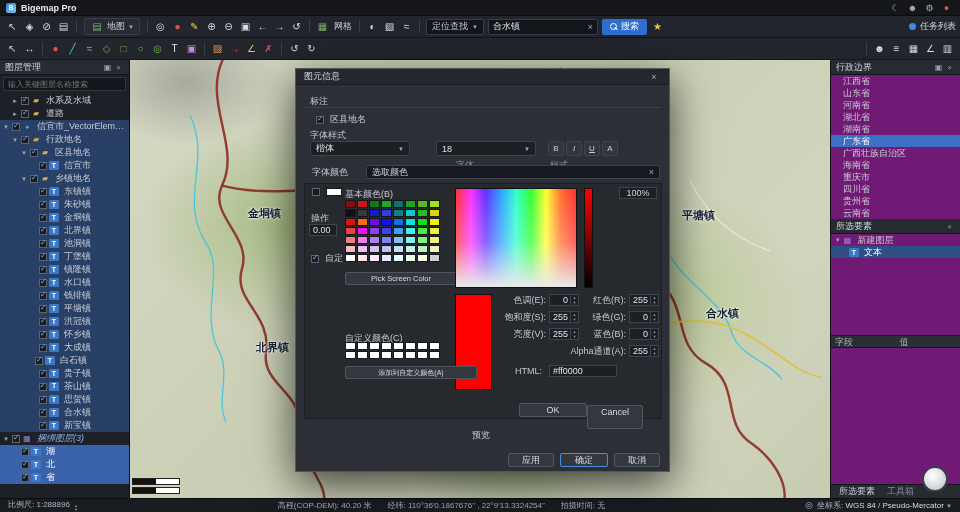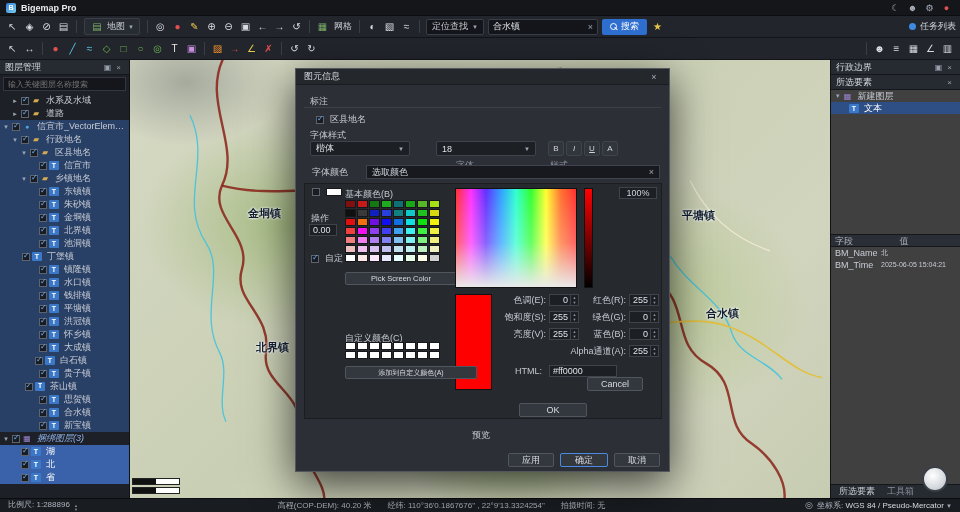--- a/index.html
+++ b/index.html
@@ -35,21 +35,21 @@
 .btn-search{display:flex;align-items:center;height:16px;background:#2e6fd0;color:#fff;
   border-radius:2px;padding:0 8px;margin:0 2px;white-space:nowrap}
 .mag{width:8px;height:8px;position:relative;margin-right:3px;flex:none}
 .mag::before{content:"";position:absolute;width:5px;height:5px;border:1px solid #fff;border-radius:50%;left:0;top:0}
 .mag::after{content:"";position:absolute;width:4px;height:1px;background:#fff;left:4px;top:5px;transform:rotate(45deg)}
 .task{display:flex;align-items:center;gap:4px;white-space:nowrap;color:#cfd5dd}
 .bdot{width:7px;height:7px;border-radius:50%;background:#3f8ae0;flex:none}
 
 .lpanel{position:absolute;left:0;top:60px;bottom:14px;width:130px;background:#1d2026;
   border-right:1px solid #101216;display:flex;flex-direction:column}
-.rpanel{position:absolute;right:0;top:60px;bottom:14px;width:130px;background:#404040;
+.rpanel{position:absolute;right:0;top:60px;bottom:14px;width:130px;background:#701a75;
   border-left:1px solid #101216;display:flex;flex-direction:column}
 .phead{height:15px;background:#262a31;border-bottom:1px solid #14161a;display:flex;
   align-items:center;padding:0 5px;color:#d2d7de;flex:none}
 .phead .sp{flex:1}
 .pico{width:11px;text-align:center;color:#98a0ac;font-size:8px}
 .searchbox{margin:2px 3px;height:14px;background:#14161b;border:1px solid #33373f;flex:none;display:flex}
 .searchbox input{flex:1;background:transparent;border:0;outline:0;color:#8a9099;font-size:8px;
   padding:0 4px;font-family:inherit}
 .tree{flex:1;overflow:hidden;padding-top:1px}
 .trow{display:flex;align-items:center;height:13px;white-space:nowrap}
@@ -323,21 +323,21 @@
           <span class="cb on"></span>
           <span class="ticon i-text">T</span>
           <span class="tlabel">北界镇</span>
         </div>
         <div class="trow hl" style="padding-left: 29px;">
           <span class="arr"></span>
           <span class="cb on"></span>
           <span class="ticon i-text">T</span>
           <span class="tlabel">池洞镇</span>
         </div>
-        <div class="trow hl" style="padding-left: 12px;">
+        <div class="trow hl" style="padding-left: 29px;">
           <span class="arr"></span>
           <span class="cb on"></span>
           <span class="ticon i-text">T</span>
           <span class="tlabel">丁堡镇</span>
         </div>
         <div class="trow hl" style="padding-left: 29px;">
           <span class="arr"></span>
           <span class="cb on"></span>
           <span class="ticon i-text">T</span>
           <span class="tlabel">镇隆镇</span>
@@ -383,21 +383,21 @@
           <span class="cb on"></span>
           <span class="ticon i-text">T</span>
           <span class="tlabel">白石镇</span>
         </div>
         <div class="trow hl" style="padding-left: 29px;">
           <span class="arr"></span>
           <span class="cb on"></span>
           <span class="ticon i-text">T</span>
           <span class="tlabel">贵子镇</span>
         </div>
-        <div class="trow hl" style="padding-left: 15px; font-family: Liberation Mono, monospace;">
+        <div class="trow hl" style="padding-left: 29px; font-family: Liberation Mono, monospace;">
           <span class="arr"></span>
           <span class="cb on"></span>
           <span class="ticon i-text">T</span>
           <span class="tlabel">茶山镇</span>
         </div>
         <div class="trow hl" style="padding-left: 29px;">
           <span class="arr"></span>
           <span class="cb on"></span>
           <span class="ticon i-text">T</span>
           <span class="tlabel">思贺镇</span>
@@ -462,49 +462,53 @@
       <span class="maplabel" style="left: 576px; top: 246px;">合水镇</span>
     </div>
 
   <div class="rpanel">
     <div class="phead">
       <span>行政边界</span>
       <span class="sp"></span>
       <span class="pico">▣</span>
       <span class="pico">×</span>
     </div>
+    <div>
+        <div class="prow">江西省</div>
+        <div class="prow">山东省</div>
+        <div class="prow">河南省</div>
+        <div class="prow">湖北省</div>
+        <div class="prow">湖南省</div>
+        <div class="prow sel">广东省</div>
+        <div class="prow">广西壮族自治区</div>
+        <div class="prow">海南省</div>
+        <div class="prow">重庆市</div>
+        <div class="prow">四川省</div>
+        <div class="prow">贵州省</div>
+        <div class="prow">云南省</div>
+      </div>
     <div class="phead">
       <span>所选要素</span>
       <span class="sp"></span>
       <span class="pico">×</span>
     </div>
     <div class="lrow">
       <span class="arr" style="font-size:7px;color:#9aa4b2">▾</span>
       <span class="ticon i-group">▦</span>
       <span>新建图层</span>
     </div>
     <div class="lrow hlrow" style="padding-left:18px">
       <span class="ticon i-text">T</span>
       <span>文本</span>
     </div>
     <div class="flexsp1"></div>
     <div class="tablehead">
       <span>字段</span>
       <span>值</span>
     </div>
-    <div>
-        <div class="trowx">
-          <span class="c1">BM_Name</span>
-          <span class="c2">北</span>
-        </div>
-        <div class="trowx">
-          <span class="c1">BM_Time</span>
-          <span class="c2">2025-06-05 15:04:21</span>
-        </div>
-      </div>
     <div class="flexsp2"></div>
     <div class="btabs">
       <span>所选要素</span>
       <span style="color:#8a919c">工具箱</span>
     </div>
   </div>
 
   <div class="fab"></div>
 
   <div class="statusbar">
@@ -739,21 +743,21 @@
           <span class="swatch" style="background: rgb(255, 255, 255);"></span>
           <span class="swatch" style="background: rgb(255, 255, 255);"></span>
           <span class="swatch" style="background: rgb(255, 255, 255);"></span>
           <span class="swatch" style="background: rgb(255, 255, 255);"></span>
           <span class="swatch" style="background: rgb(255, 255, 255);"></span>
           <span class="swatch" style="background: rgb(255, 255, 255);"></span>
         </div>
       <span class="dbtn" style="left:40px;top:182px;width:132px;height:13px;line-height:12px;font-size:7px">添加到自定义颜色(A)</span>
 
       <span class="dbtn" style="left:214px;top:219px;width:68px;height:14px;line-height:13px">OK</span>
-      <span class="dbtn" style="left:282px;top:193px;width:56px;height:14px;line-height:13px">Cancel</span>
+      <span class="dbtn" style="left:282px;top:221px;width:56px;height:24px;line-height:13px">Cancel</span>
     </div>
 
     <span class="dlabel" style="left:176px;top:360px">预览</span>
 
     <span class="dbtn" style="left:212px;top:384px;width:46px;height:14px;line-height:13px">应用</span>
     <span class="dbtn" style="left:264px;top:384px;width:48px;height:14px;line-height:13px;border-color:#4a8ae0">确定</span>
     <span class="dbtn" style="left:318px;top:384px;width:46px;height:14px;line-height:13px">取消</span>
   </div>
 
 </div>

